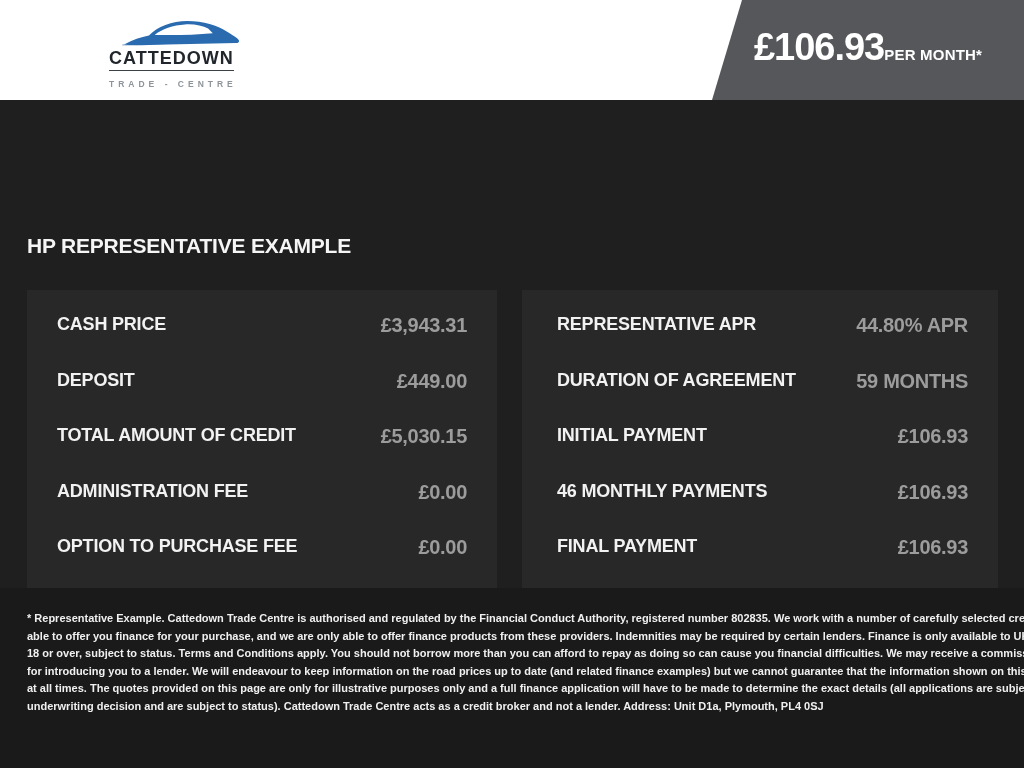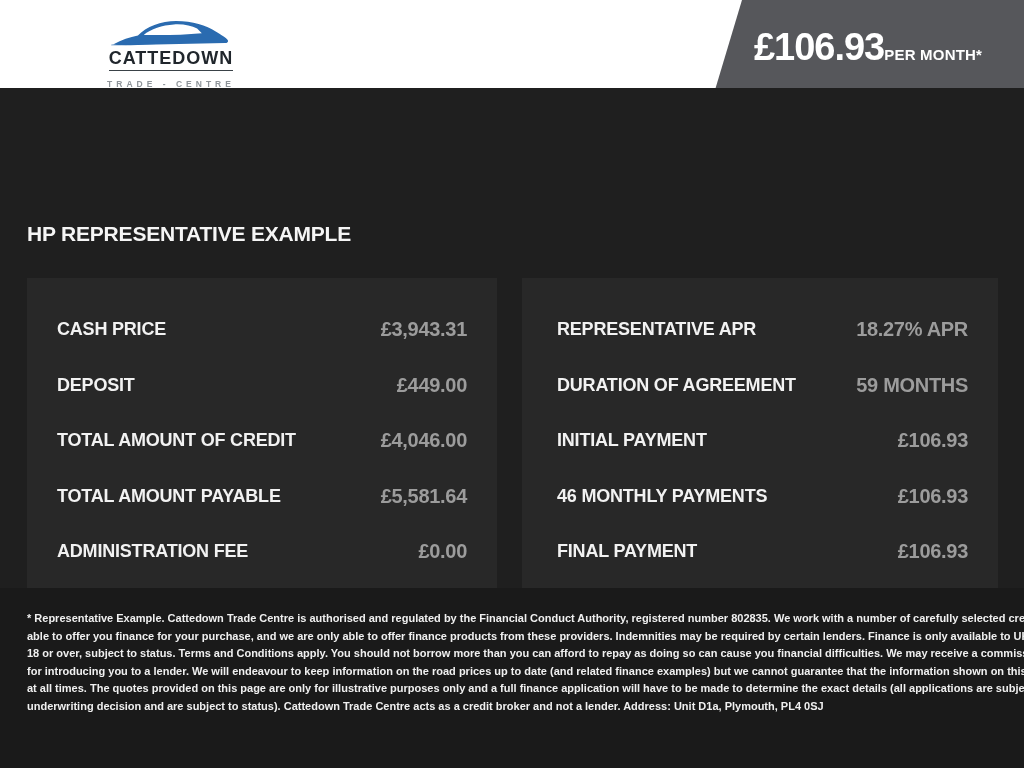--- a/index.html
+++ b/index.html
@@ -1,41 +1,41 @@
 <!DOCTYPE html>
 <html><head>
 <meta charset="utf-8">
 <style>
   * { margin:0; padding:0; box-sizing:border-box; }
   html,body { width:1024px; height:768px; overflow:hidden; }
   body { font-family:"Liberation Sans", sans-serif; background:#1f1f1f; position:relative; }
 
   
   .header { position:relative; width:1024px; height:100px; background:#ffffff; }
-  .logo { position:absolute; left:98px; top:14px; width:146px; text-align:center; cursor:pointer; }
+  .logo { position:absolute; left:109px; top:14px; width:146px; cursor:pointer; }
   .logo svg { display:block; width:122px; height:36px; margin:0 auto -2px auto; }
   .logo-word { font-size:18px; font-weight:bold; letter-spacing:1px; color:#20262c;
                border-bottom:1.5px solid #3a4248; padding-bottom:1px; display:inline-block; }
   .logo-tagline { font-size:8.5px; font-weight:bold; letter-spacing:4px; color:#8e9499; margin-top:8px; }
 
   .price-flag { position:absolute; right:0; top:0; width:312px; height:100px; background:#56575b;
                 clip-path:polygon(30px 0, 100% 0, 100% 100%, 0 100%);
                 display:flex; align-items:baseline; justify-content:center; padding-top:28px; }
   .price-amount { font-size:38px; font-weight:bold; color:#ffffff; letter-spacing:-1px; line-height:1; }
   .price-suffix { font-size:15px; font-weight:bold; color:#ffffff; margin-left:0; letter-spacing:0.2px; }
 
   
-  .main { position:absolute; top:88px; left:0; width:1024px; height:504px; background:#1f1f1f; }
+  .main { position:absolute; top:100px; left:0; width:1024px; height:504px; background:#1f1f1f; }
   .page-title { color:#f5f5f5; font-size:21px; font-weight:bold; letter-spacing:-0.2px;
                 position:absolute; left:27px; top:134px; }
   .panels { position:absolute; top:190px; left:27px; width:971px; display:flex; gap:25px; }
   .panel { background:#282828; height:378px; padding:24px 30px 16px 30px; }
   .panel-left  { width:470px; }
   .panel-right { width:476px; padding-left:35px; }
-  .row { height:55.5px; display:flex; align-items:center; justify-content:space-between; }
+  .row { height:55.5px; display:flex; align-items:flex-start; justify-content:space-between; }
   .row-label { color:#f2f2f2; font-size:18px; font-weight:bold; letter-spacing:-0.2px; white-space:nowrap; }
   .row-value { color:#9c9c9c; font-size:20px; font-weight:bold; letter-spacing:-0.3px; white-space:nowrap; }
 
   
   .footer { position:absolute; top:588px; left:0; width:1024px; height:180px; background:#1a1a1a; }
   .fineprint { position:absolute; left:27px; top:22px; width:940px; }
   .fineprint div { color:#f0f0f0; font-size:11px; font-weight:bold; line-height:17.5px; white-space:nowrap; }
 </style>
 </head>
 <body>
@@ -76,40 +76,36 @@
       <div class="row">
         <span class="row-label">CASH PRICE</span>
         <span class="row-value">£3,943.31</span>
       </div>
       <div class="row">
         <span class="row-label">DEPOSIT</span>
         <span class="row-value">£449.00</span>
       </div>
       <div class="row">
         <span class="row-label">TOTAL AMOUNT OF CREDIT</span>
-        <span class="row-value">£4,046.00</span>
-      </div>
-      <div class="row">
-        <span class="row-label">TOTAL AMOUNT PAYABLE</span>
-        <span class="row-value">£5,581.64</span>
+        <span class="row-value">£5,030.15</span>
       </div>
       <div class="row">
         <span class="row-label">ADMINISTRATION FEE</span>
         <span class="row-value">£0.00</span>
       </div>
       <div class="row">
         <span class="row-label">OPTION TO PURCHASE FEE</span>
         <span class="row-value">£0.00</span>
       </div>
     </div>
 
     <div class="panel panel-right">
       <div class="row">
         <span class="row-label">REPRESENTATIVE APR</span>
-        <span class="row-value">18.27% APR</span>
+        <span class="row-value">44.80% APR</span>
       </div>
       <div class="row">
         <span class="row-label">DURATION OF AGREEMENT</span>
         <span class="row-value">59 MONTHS</span>
       </div>
       <div class="row">
         <span class="row-label">INITIAL PAYMENT</span>
         <span class="row-value">£106.93</span>
       </div>
       <div class="row">

